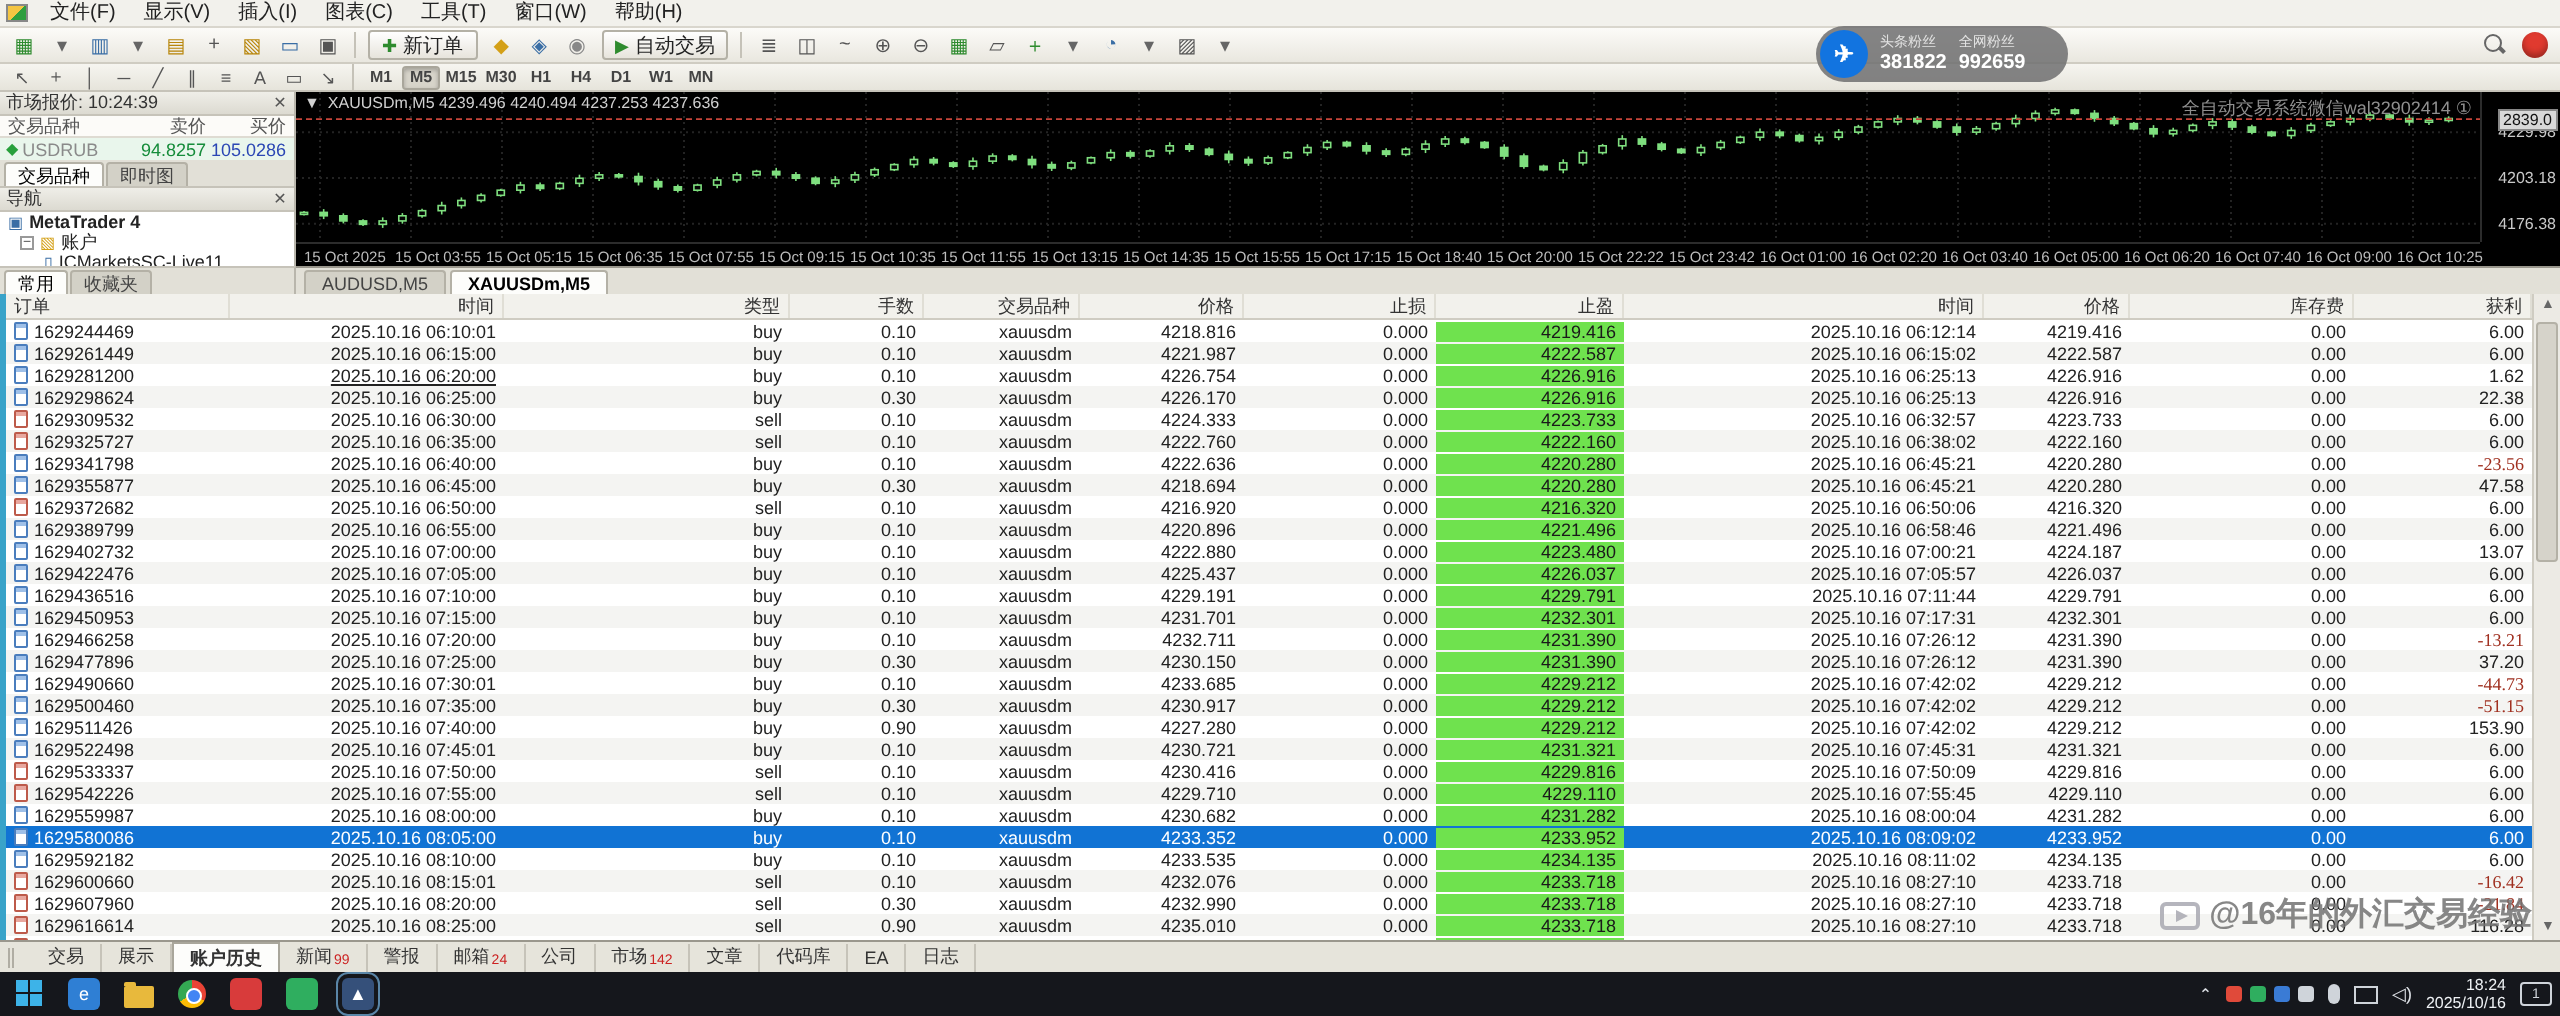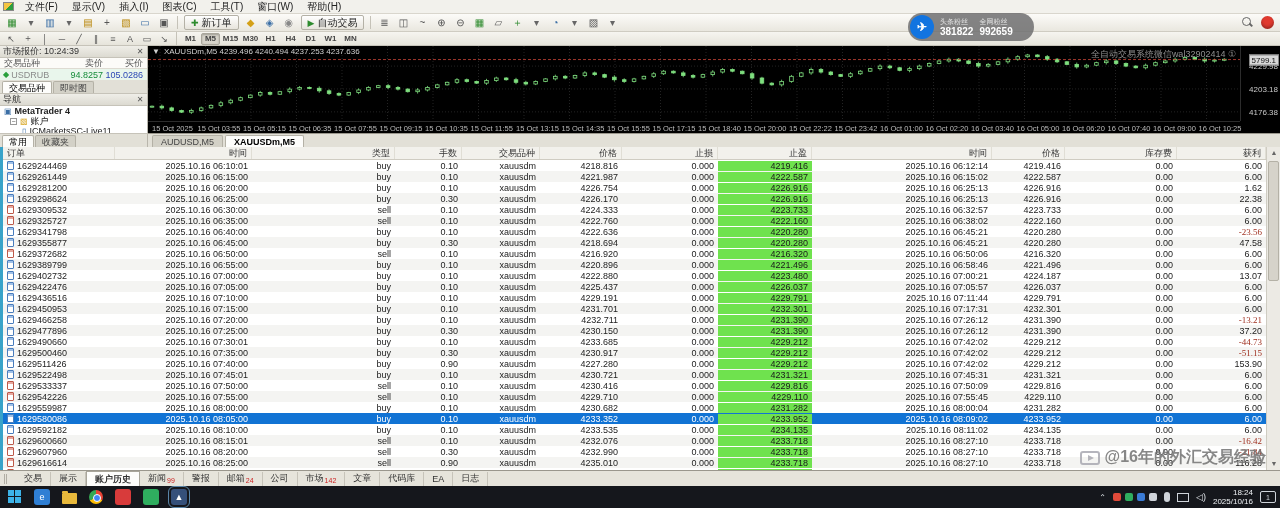--- a/index.html
+++ b/index.html
@@ -532,21 +532,21 @@
         <line x1="1066.4864864864867" y1="12.595121951219326" x2="1066.4864864864867" y2="16.45365853658555" stroke="#7fdf7f" stroke-width="0.8"></line>
         <rect x="1064.6864864864867" y="14.097560975609756" width="3.6" height="1" stroke="#7fdf7f" stroke-width="0.8" fill="#050505"></rect>
         <line x1="1076.3243243243244" y1="12.15121951219534" x2="1076.3243243243244" y2="15.190243902438807" stroke="#7fdf7f" stroke-width="0.8"></line>
         <rect x="1074.5243243243244" y="13.24390243902439" width="3.6" height="1" stroke="#7fdf7f" stroke-width="0.8" fill="#050505"></rect>
         <line x1="0" y1="13.551219512194843" x2="1092" y2="13.551219512194843" stroke="#c8453a" stroke-dasharray="3,2" stroke-width="0.8"></line>
       </svg>
     <div class="price-axis" id="price-axis">
         <span class="price-label" style="top: 20.0902px;">4229.98</span>
         <span class="price-label" style="top: 42.9683px;">4203.18</span>
         <span class="price-label" style="top: 65.8463px;">4176.38</span>
-        <span class="price-current" style="top: 13.5512px;">5799.1</span>
+        <span class="price-current" style="top: 13.5512px;">2839.0</span>
       </div>
     <div class="time-axis" id="time-axis">
         <span class="time-label" style="left: 4px;">15 Oct 2025</span>
         <span class="time-label" style="left: 49.5px;">15 Oct 03:55</span>
         <span class="time-label" style="left: 95px;">15 Oct 05:15</span>
         <span class="time-label" style="left: 140.5px;">15 Oct 06:35</span>
         <span class="time-label" style="left: 186px;">15 Oct 07:55</span>
         <span class="time-label" style="left: 231.5px;">15 Oct 09:15</span>
         <span class="time-label" style="left: 277px;">15 Oct 10:35</span>
         <span class="time-label" style="left: 322.5px;">15 Oct 11:55</span>
@@ -638,21 +638,21 @@
           <span class="o-cell" style="width: 180px;">2025.10.16 06:15:02</span>
           <span class="o-cell" style="width: 73px;">4222.587</span>
           <span class="o-cell" style="width: 112px;">0.00</span>
           <span class="o-cell" style="width: 89px;">6.00</span>
         </div>
         <div class="o-row">
           <span class="o-cell left" style="width: 112px;">
             <span class="doc buy"></span>
             <span>1629281200</span>
           </span>
-          <span class="o-cell" style="width: 137px;">2025.10.16 06:20:00</span>
+          <span class="o-cell" style="width: 137px; text-decoration: underline;">2025.10.16 06:20:00</span>
           <span class="o-cell" style="width: 143px;">buy</span>
           <span class="o-cell" style="width: 67px;">0.10</span>
           <span class="o-cell" style="width: 78px;">xauusdm</span>
           <span class="o-cell" style="width: 82px;">4226.754</span>
           <span class="o-cell" style="width: 96px;">0.000</span>
           <span class="o-cell tp" style="width: 94px; padding: 0px;">
             <span class="tpfill" style="text-align: right; padding: 0px 4px;">4226.916</span>
           </span>
           <span class="o-cell" style="width: 180px;">2025.10.16 06:25:13</span>
           <span class="o-cell" style="width: 73px;">4226.916</span>

